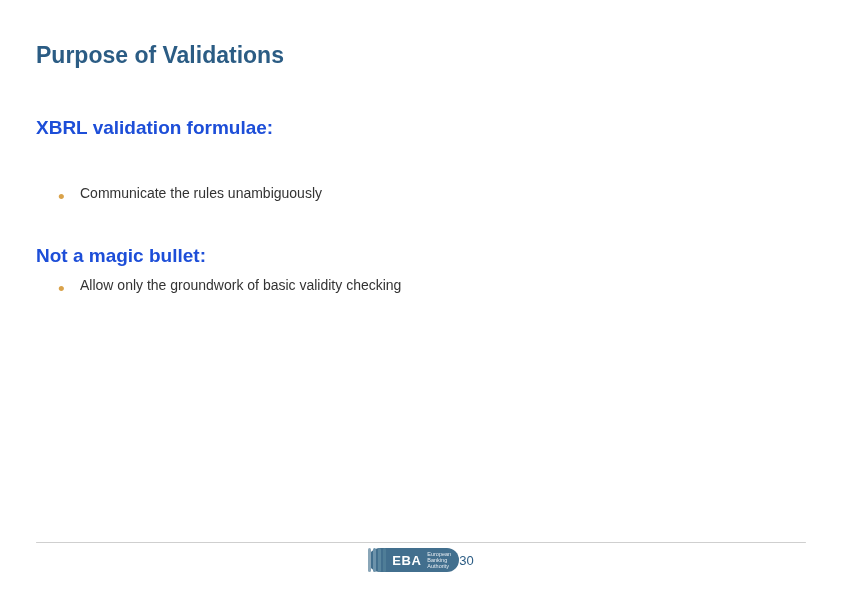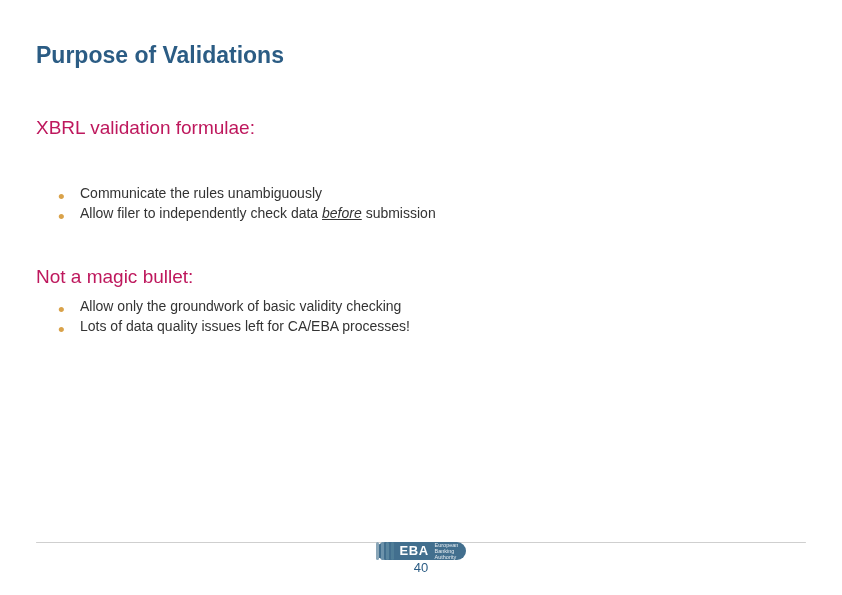--- a/index.html
+++ b/index.html
@@ -17,23 +17,23 @@
     padding: 42px 36px 0 36px;
     position: relative;
   }
   .title {
     color: #2b5c84;
     font-size: 23px;
     font-weight: bold;
     margin-bottom: 48px;
   }
   .section-heading {
-    color: #be185d;
+    color: #1d4ed8;
     font-size: 19px;
-    font-weight: normal;
+    font-weight: bold;
     margin-bottom: 44px;
   }
   .section-heading.second {
     margin-top: 42px;
     margin-bottom: 8px;
   }
   ul.bullets {
     list-style: none;
     padding-left: 22px;
     margin-bottom: 0;
@@ -59,22 +59,21 @@
     font-style: italic;
   }
   .footer {
     position: absolute;
     left: 36px;
     right: 36px;
     bottom: 20px;
     height: 30px;
     display: flex;
     align-items: center;
-    justify-content: flex-end;
-    flex-direction: column;
+    justify-content: center;
   }
   .footer-line {
     position: absolute;
     left: 36px;
     right: 36px;
     bottom: 52px;
     height: 1px;
     background: #cfcfcf;
   }
   .eba-logo {
@@ -123,48 +122,42 @@
 
 <div class="slide">
 
   <h1 class="title">Purpose of Validations</h1>
 
   <h2 class="section-heading">XBRL validation formulae:</h2>
   <ul class="bullets">
     <li>
       <span>Communicate the rules unambiguously</span><span class="underline-italic"></span><span></span>
     </li>
-    <li>
-      <span>Allow filer to independently check data </span><span class="underline-italic">before</span><span> submission</span>
-    </li>
   </ul>
 
   <h2 class="section-heading second">Not a magic bullet:</h2>
   <ul class="bullets">
     <li>
       <span>Allow only the groundwork of basic validity checking</span><span class="underline-italic"></span><span></span>
-    </li>
-    <li>
-      <span>Lots of data quality issues left for CA/EBA processes!</span><span class="underline-italic"></span><span></span>
     </li>
   </ul>
 
   <div class="footer-line"></div>
 
   <div class="footer">
     <div class="eba-logo">
       <div class="eba-bars">
         <span></span>
           <span></span>
           <span></span>
           <span></span>
       </div>
       <div class="eba-text">EBA</div>
       <div class="eba-sub">
         <span>European</span>
         <span>Banking</span>
         <span>Authority</span>
       </div>
     </div>
-    <div class="page-num">40</div>
+    <div class="page-num">30</div>
   </div>
 
 </div>
 
 </body></html>

